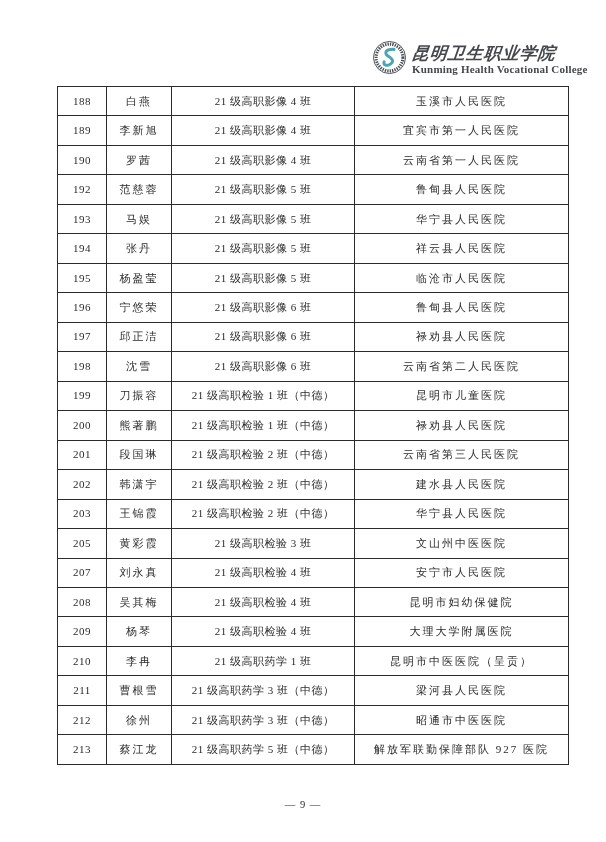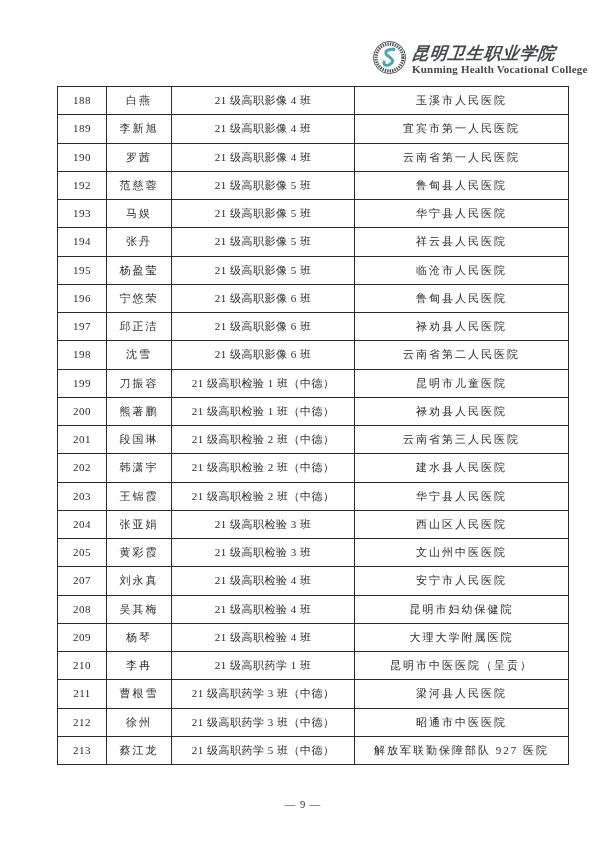--- a/index.html
+++ b/index.html
@@ -149,26 +149,20 @@
     <td class="c-class">21 级高职检验 2 班（中德）</td>
     <td class="c-hosp">建水县人民医院</td>
   </tr>
         <tr>
     <td class="c-no">203</td>
     <td class="c-name">王锦霞</td>
     <td class="c-class">21 级高职检验 2 班（中德）</td>
     <td class="c-hosp">华宁县人民医院</td>
   </tr>
         <tr>
-    <td class="c-no">204</td>
-    <td class="c-name">张亚娟</td>
-    <td class="c-class">21 级高职检验 3 班</td>
-    <td class="c-hosp">西山区人民医院</td>
-  </tr>
-        <tr>
     <td class="c-no">205</td>
     <td class="c-name">黄彩霞</td>
     <td class="c-class">21 级高职检验 3 班</td>
     <td class="c-hosp">文山州中医医院</td>
   </tr>
         <tr>
     <td class="c-no">207</td>
     <td class="c-name">刘永真</td>
     <td class="c-class">21 级高职检验 4 班</td>
     <td class="c-hosp">安宁市人民医院</td>

